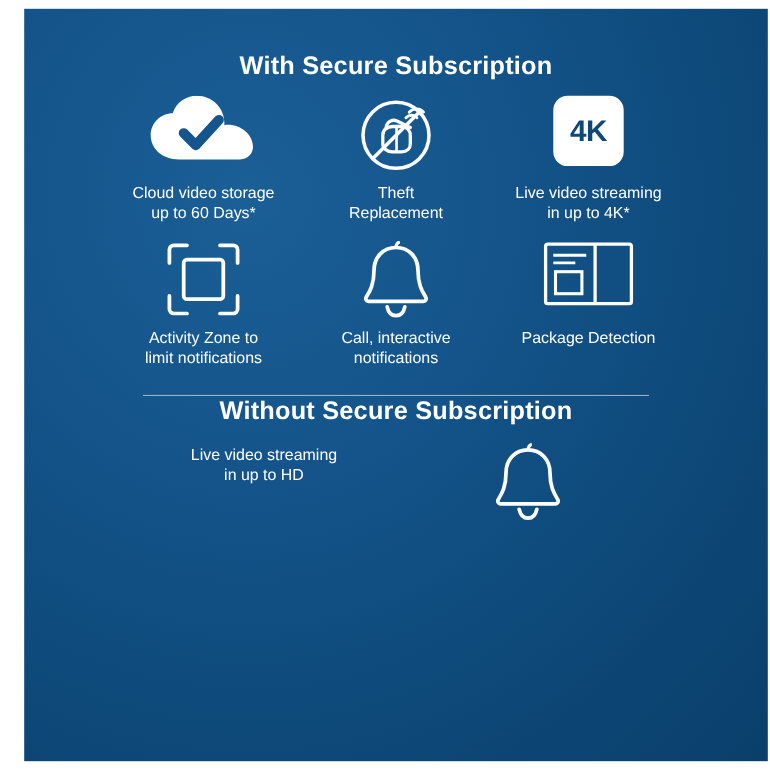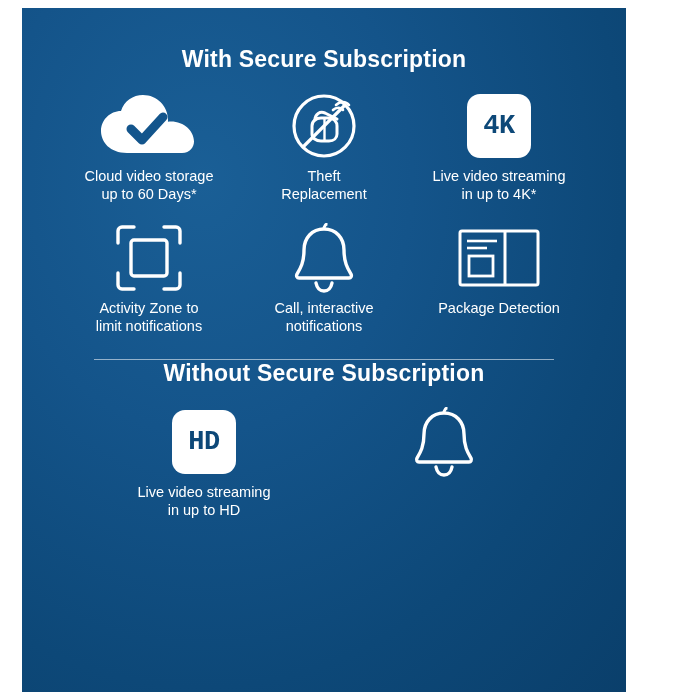--- a/index.html
+++ b/index.html
@@ -10,21 +10,21 @@
     width: 700px;
     height: 700px;
     background: #ffffff;
     font-family: "Liberation Sans", sans-serif;
     overflow: hidden;
   }
   .poster {
     position: absolute;
     left: 22px;
     top: 8px;
-    width: 604px;
+    width: 676px;
     height: 684px;
     background: radial-gradient(ellipse at 30% 25%, #1a5f96 0%, #14548a 35%, #0d4878 70%, #0a3f6b 100%);
     color: #ffffff;
     box-sizing: border-box;
     overflow: hidden;
   }
   .section-title {
     text-align: center;
     font-size: 23px;
     font-weight: bold;
@@ -45,23 +45,21 @@
   .cell {
     width: 175px;
     display: flex;
     flex-direction: column;
     align-items: center;
     margin-bottom: 16px;
   }
   .icon-box {
     height: 78px;
     display: flex;
-    align-items: center;
-    justify-content: center;
-    font-family: Liberation Mono, monospace;
+    justify-content: center;
   }
   .label {
     text-align: center;
     font-size: 14.5px;
     line-height: 18px;
     color: #ffffff;
     white-space: pre-line;
     margin-top: 2px;
   }
   .divider {
@@ -183,23 +181,20 @@
 
   </div>
 
   <div class="divider"></div>
 
   <div class="section-title title-without">Without Secure Subscription</div>
 
   <div class="grid-lower">
 
     <div class="cell-lower">
-      <div class="icon-box">
-        <div class="badge">HD</div>
-      </div>
       <div class="label">Live video streaming
 in up to HD</div>
     </div>
 
     <div class="cell-lower">
       <div class="icon-box">
         <svg width="62" height="70" viewBox="0 0 62 70" aria-hidden="true">
           <path d="M31 6 C31 3 33 1 34.5 1" fill="none" stroke="#ffffff" stroke-width="3"></path>
           <path d="M31 6 C19 6 11 15 11 27 C11 40 7 46 4 51 C3 53 4 55 6 55 L56 55 C58 55 59 53 58 51 C55 46 51 40 51 27 C51 15 43 6 31 6 Z" fill="none" stroke="#ffffff" stroke-width="3.4" stroke-linejoin="round"></path>
           <path d="M23 60 C24 65 27 68 31 68 C35 68 38 65 39 60" fill="none" stroke="#ffffff" stroke-width="3.4" stroke-linecap="round"></path>

